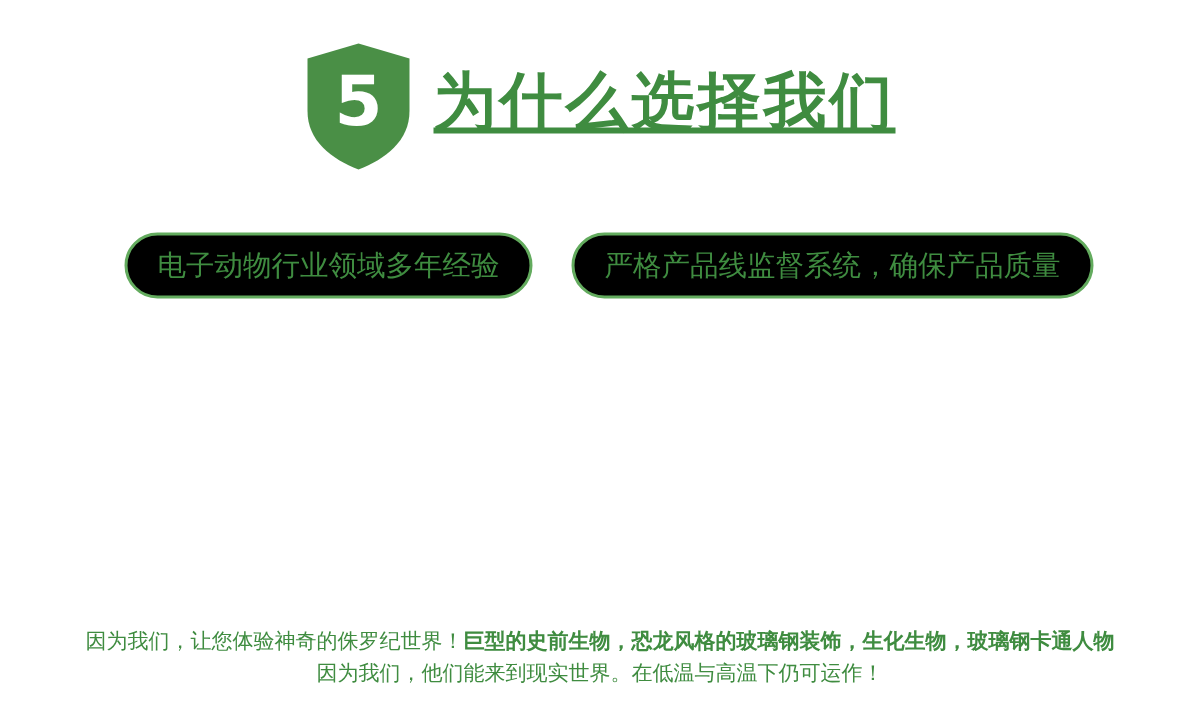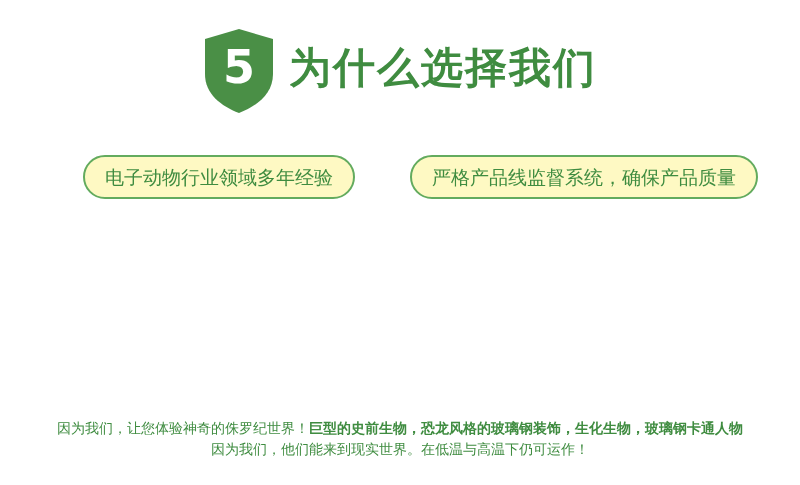--- a/index.html
+++ b/index.html
@@ -55,41 +55,42 @@
     font-family: "DejaVu Sans", "Liberation Sans", sans-serif;
     letter-spacing: 0;
   }
   .header-title {
     color: #3f8c40;
     font-size: 42px;
     font-weight: bold;
     letter-spacing: 2px;
     line-height: 1;
     padding-bottom: 6px;
+    text-decoration: underline;
   }
 
   
   .pill {
     position: absolute;
     box-sizing: border-box;
     border: 2px solid #63ab5e;
     border-radius: 24px;
     color: #3f8c40;
     font-size: 19px;
     line-height: 1;
     display: flex;
     align-items: center;
     justify-content: center;
     white-space: nowrap;
-    background: #fef9c3;
+    background: #000000;
     padding: 0 20px;
     height: 44px;
   }
   .pill-0 { left: 83px;  top: 155px; }
-  .pill-1 { left: 410px; top: 155px; }
+  .pill-1 { left: 381px; top: 155px; }
   .pill-2 { left: 28px;  top: 229px; }
   .pill-3 { left: 377px; top: 288px; }
   .pill-4 { left: 52px;  top: 341px; }
 
   
   .footer {
     position: absolute;
     left: 0;
     top: 418px;
     width: 800px;

